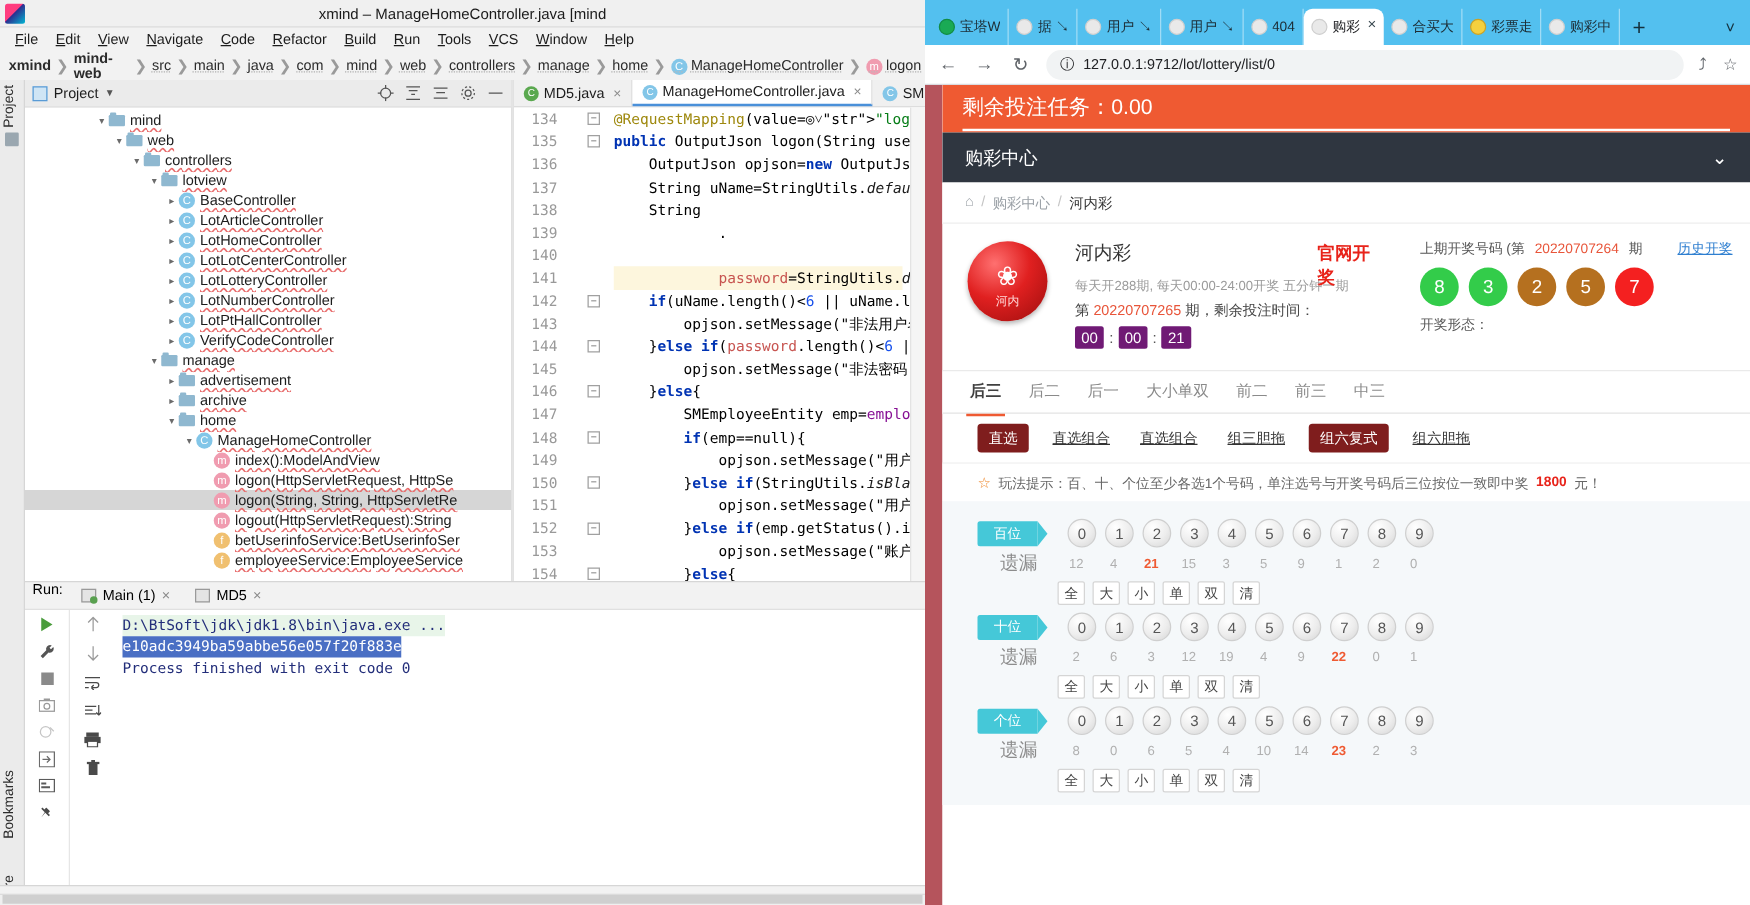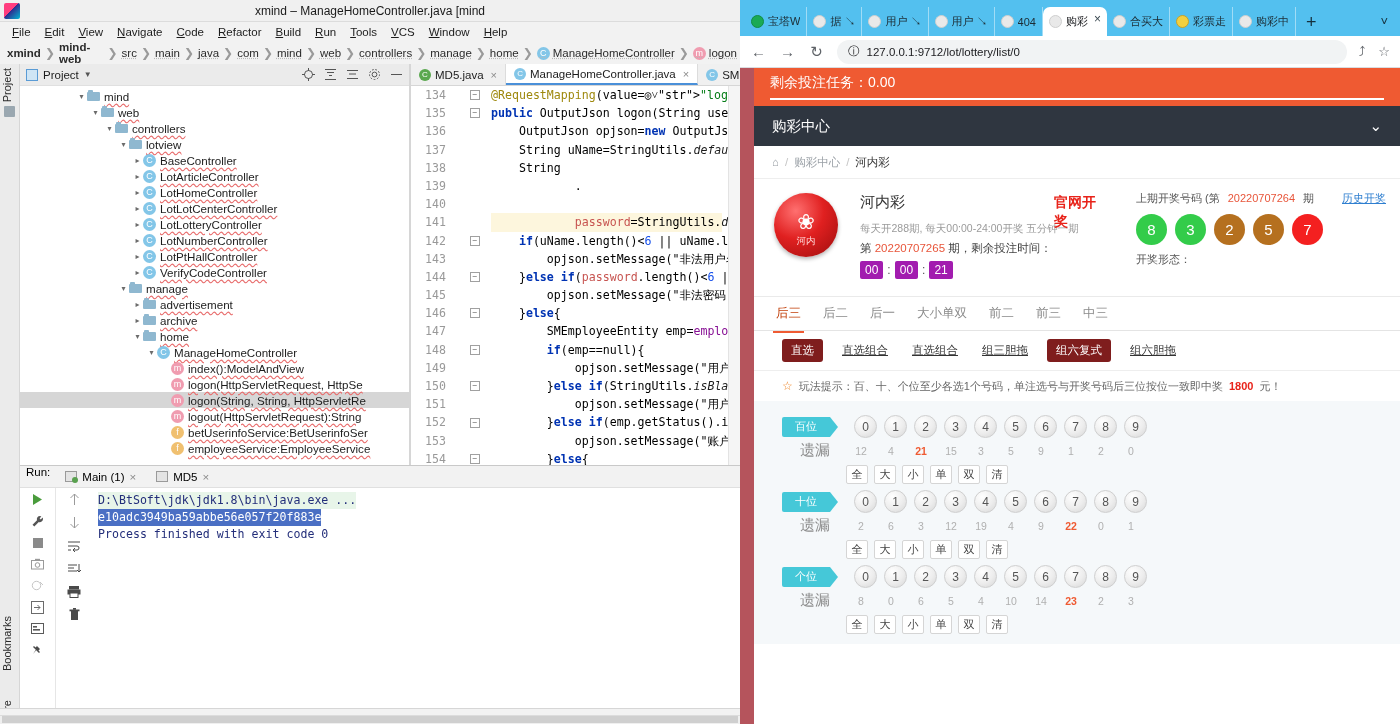--- a/index.html
+++ b/index.html
@@ -176,21 +176,21 @@
             font-size:11.5px; color:#202124;}
   .omni-right { display:flex; gap:13px; color:#5f6368; font-size:13px;}
 
   .page { position:relative; height:656px; background:#fff; overflow:hidden; }
   .pagebar-left { position:absolute; left:0; top:0; width:14px; bottom:0;
                   background:#b5545c; }
   .page-inner { position:absolute; left:14px; top:0; right:0; bottom:0;
                 background:#fff; }
 
   .orange-band { background:#ef5a32; height:38px; padding:6px 16px 0 16px; }
-  .orange-band .txt { font-size:14px; color:#fff; }
+  .orange-band .txt { font-size:17px; color:#fff; }
   .orange-band .rule { margin-top:6px; height:2px; background:#fff; }
 
   .darkbar { height:40px; background:#2f3640; display:flex; align-items:center;
              justify-content:space-between; padding:0 18px; color:#fff; }
   .darkbar .t { font-size:14.5px; }
   .darkbar .v { font-size:15px; }
 
   .crumbs { height:33px; display:flex; align-items:center; gap:6px;
             padding:0 18px; font-size:11.5px; color:#9aa0a6;
             border-bottom:1px solid #eee; background:#fff;}
@@ -206,39 +206,39 @@
   .lotlogo .glyph{position:absolute;left:50%;top:16px;transform:translateX(-50%);
              width:30px;height:26px;color:#fff;font-size:21px;line-height:26px;text-align:center;}
   .lotlogo .cn{position:absolute;left:50%;bottom:9px;transform:translateX(-50%);
              font-size:9.5px;color:#ffd9d9;white-space:nowrap;}
   .lot-main { margin-left:90px; }
   .lot-name { font-size:15px; color:#333; margin-top:4px; }
   .lot-sub { font-size:10.5px; color:#9b9b9b; margin-top:10px; }
   .lot-issue { font-size:11.5px; color:#444; margin-top:5px; }
   .lot-issue .on { color:#e8553a; }
   .clock { margin-top:5px; display:flex; align-items:center; gap:4px; }
-  .clock .seg { background:#a21caf; color:#fff; font-size:12px;
+  .clock .seg { background:#701a75; color:#fff; font-size:12px;
                 padding:2px 5px; border-radius:2px; min-width:23px; text-align:center;}
   .clock .cn { color:#555; font-size:12px; }
   .official { position:absolute; left:300px; top:14px; width:42px;
               font-size:14px; color:#e8231a; line-height:19px; font-weight:bold;}
   .rightinfo { position:absolute; right:14px; top:12px; width:250px; }
   .ri-head { display:flex; align-items:baseline; gap:8px; font-size:11px; color:#555;}
   .ri-head .num { color:#e8553a; }
   .ri-head .hist { margin-left:auto; color:#2f7fd0; font-size:11px;
                    text-decoration:underline; }
   .balls { display:flex; gap:8px; margin-top:8px; }
   .ball { width:31px; height:31px; border-radius:50%; color:#fff;
           font-size:15px; display:flex; align-items:center; justify-content:center; }
   .ri-foot { font-size:11px; color:#555; margin-top:7px; }
 
   .ptabs { height:34px; display:flex; align-items:center; gap:22px;
            padding:0 22px; border-bottom:1px solid #e4e4e4; font-size:12.5px;
            color:#8a8a8a; background:#fff;}
-  .ptab.active { color:#c2410c; font-weight:normal; position:relative; }
+  .ptab.active { color:#404040; font-weight:bold; position:relative; }
   .ptab.active:after{content:"";position:absolute;left:-3px;right:-3px;bottom:-11px;
            height:2px;background:#ef5a32;}
 
   .subplay { height:40px; display:flex; align-items:center; gap:14px;
              padding:0 28px; border-bottom:1px solid #eee; font-size:11.5px;}
   .sp { color:#333; text-decoration:underline; padding:3px 5px;}
   .sp.on { background:#7f1d1d; color:#fff; border-radius:3px;
            text-decoration:none; padding:4px 9px; }
 
   .tip { height:30px; display:flex; align-items:center; gap:6px;

